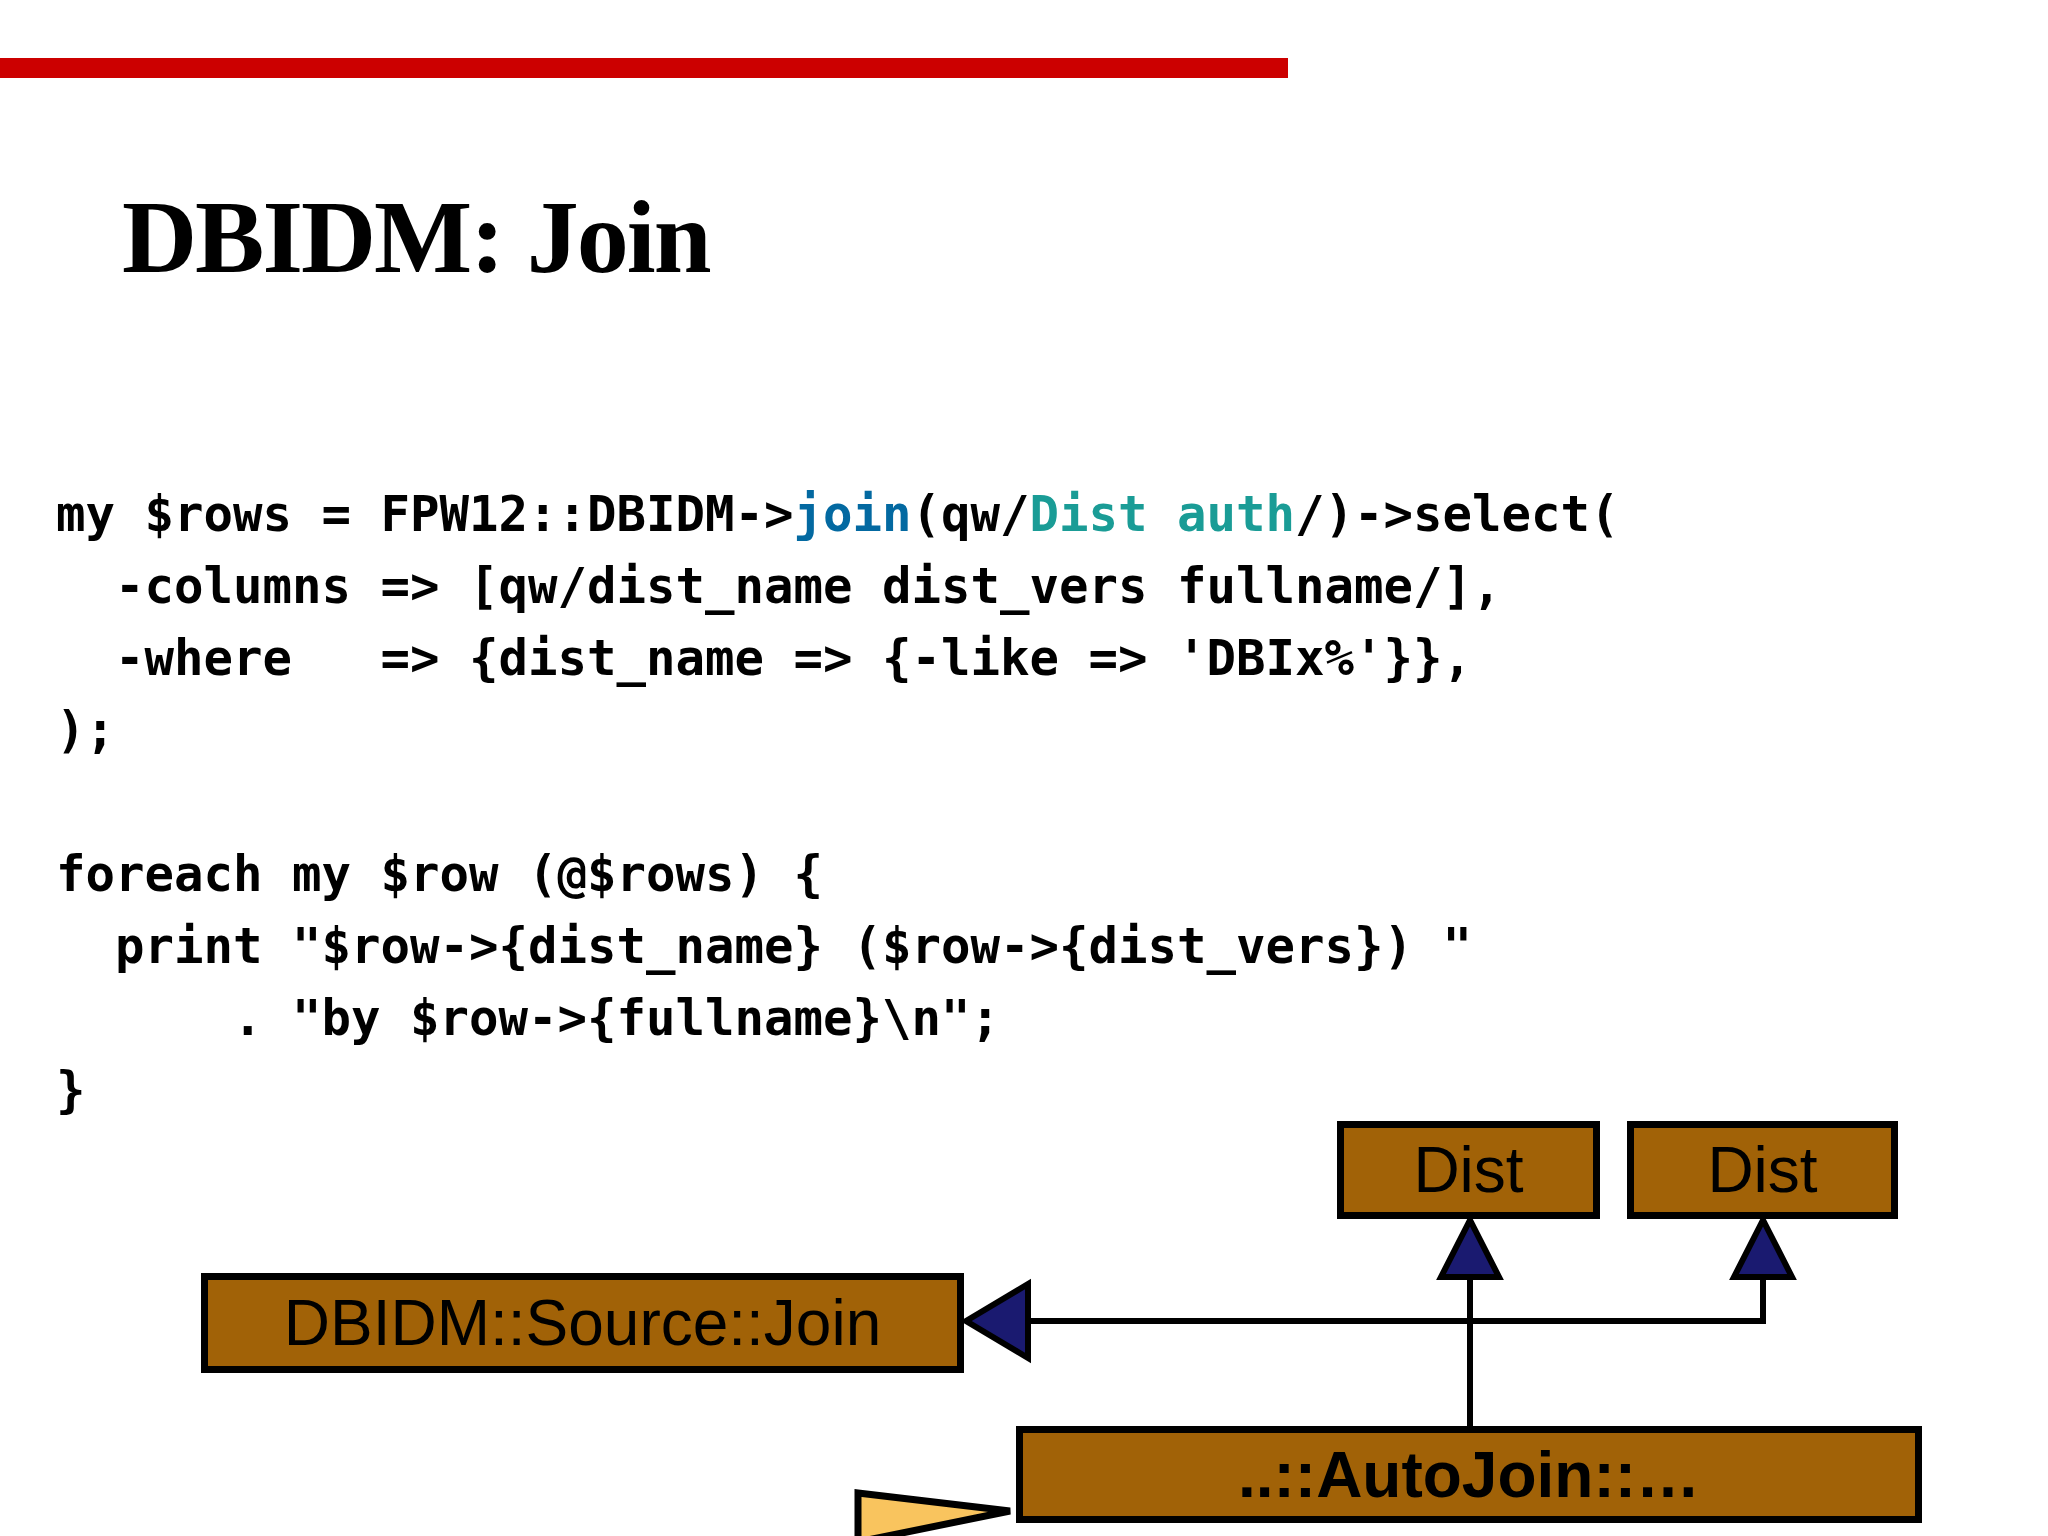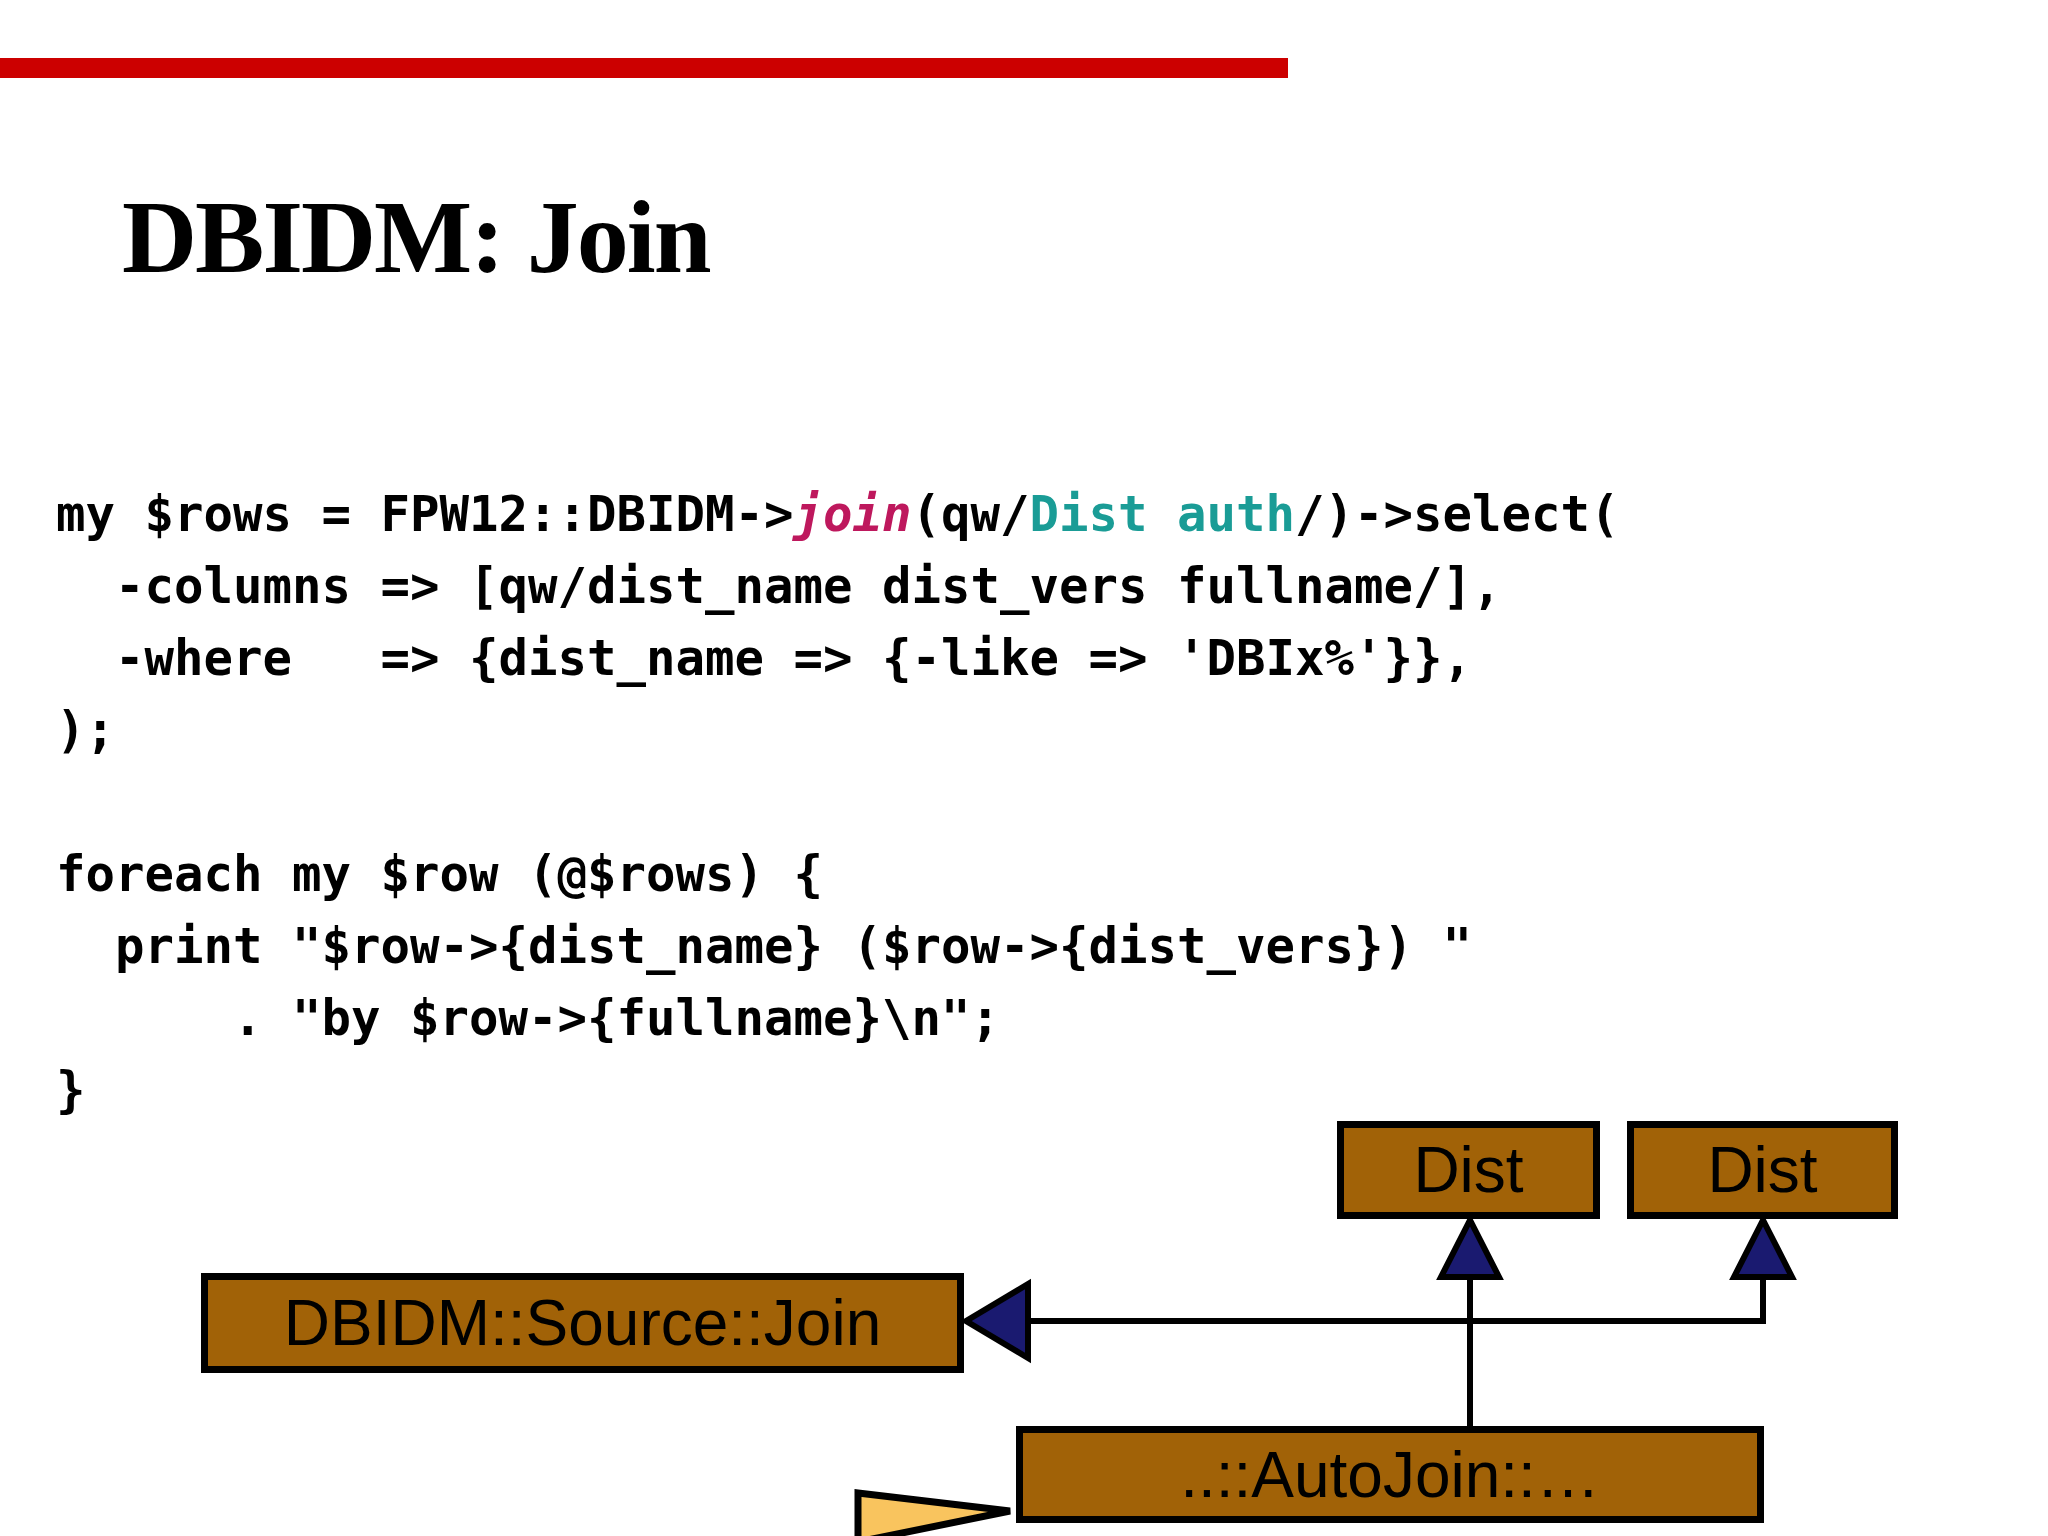--- a/index.html
+++ b/index.html
@@ -8,32 +8,32 @@
 
   .progress-bar{position:absolute;left:0;top:10px;width:1288px;height:20px;background:#cc0000;}
 
   .title{position:absolute;left:122px;top:137px;line-height:1;
          font-family:"Liberation Serif",serif;font-weight:bold;font-size:104px;letter-spacing:-2px;color:#000;}
 
   .code{position:absolute;left:56px;top:431px;
         font-family:"DejaVu Sans Mono","Liberation Mono",monospace;
         font-size:49px;font-weight:bold;line-height:72px;color:#000;}
   .code-line{white-space:pre;height:72px;}
-  .tok-join{color:#be185d;font-style:italic;}
+  .tok-join{color:#0369a1;}
   .tok-qw{color:#1a9c96;}
 
   .diagram-svg{position:absolute;left:0;top:0;width:2048px;height:1536px;z-index:1;}
 
   .class-box{position:absolute;box-sizing:border-box;border:7px solid #000;background:#a16207;
              display:flex;align-items:center;justify-content:center;
              font-size:64px;color:#000;z-index:2;white-space:nowrap;}
   .box-dist{left:1337px;top:1073px;width:263px;height:98px;}
   .box-auth{left:1627px;top:1073px;width:271px;height:98px;}
   .box-source-join{left:201px;top:1225px;width:763px;height:100px;}
-  .box-autojoin{left:1016px;top:1378px;width:748px;height:97px;}
+  .box-autojoin{left:1016px;top:1378px;width:906px;height:97px;font-weight:bold;}
 
   .callout{position:absolute;left:79px;top:1396px;width:816px;height:101px;box-sizing:border-box;
            border:8px solid #000;border-radius:48px;background:#f9c45e;
            display:flex;align-items:center;justify-content:center;z-index:3;}
   .callout-text{font-style:italic;font-size:54px;letter-spacing:-1px;white-space:nowrap;color:#000;}
 </style>
 </head>
 <body>
 
 <div class="slide">

